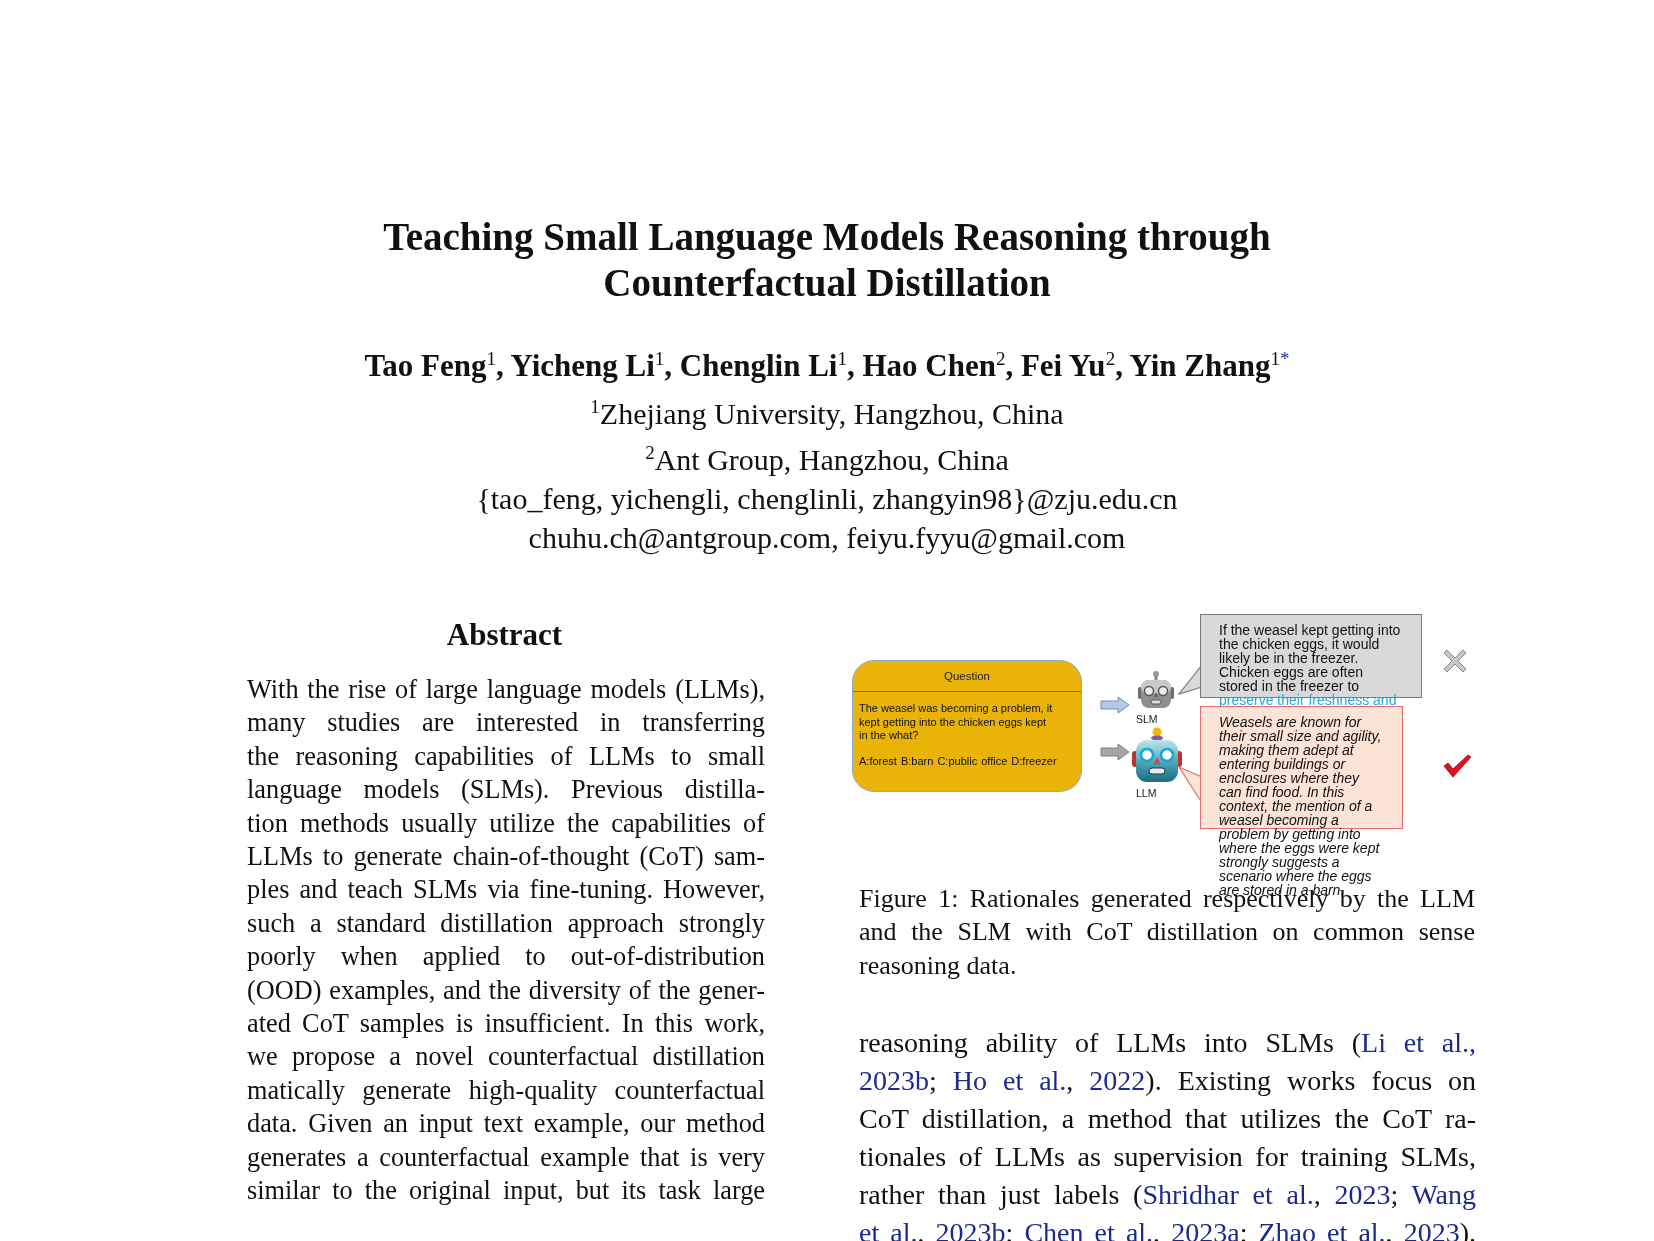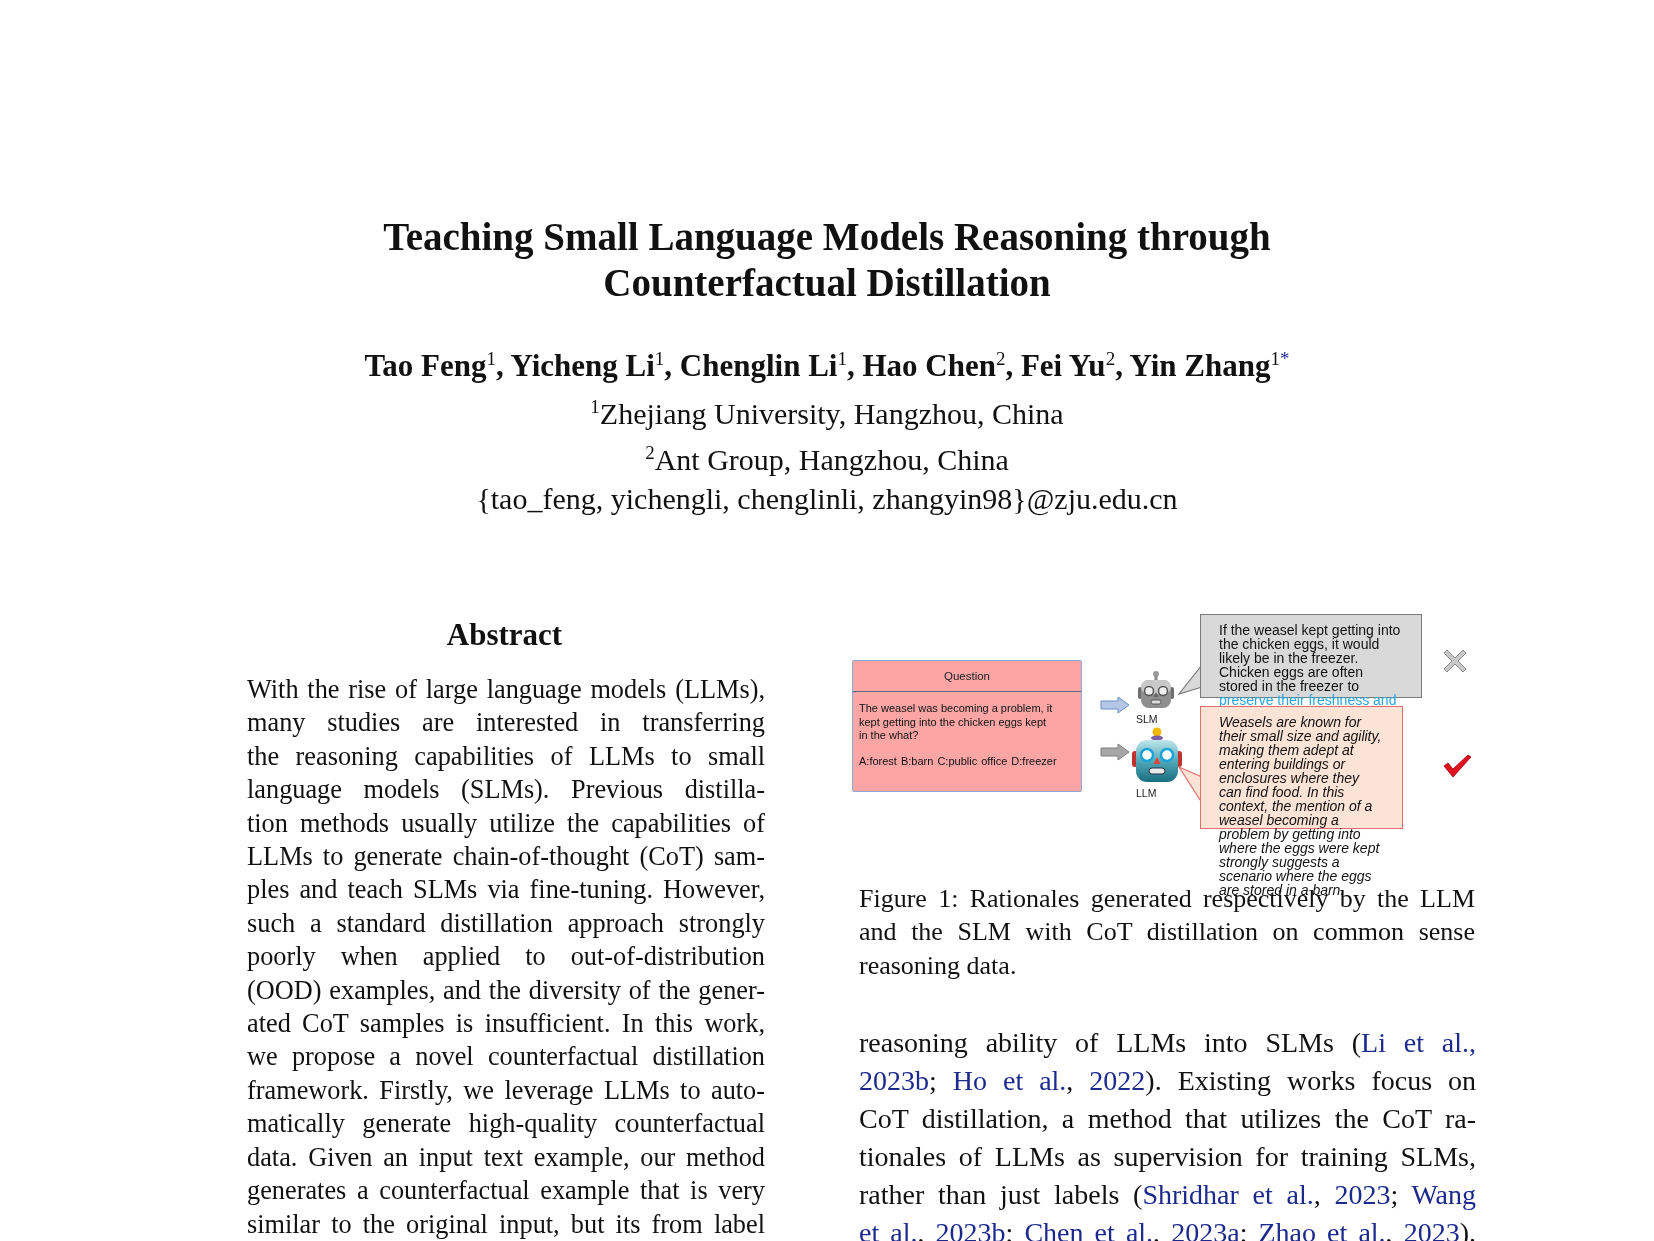--- a/index.html
+++ b/index.html
@@ -14,21 +14,21 @@
   .heading { left: 247px; width: 515px; text-align: center; font-weight: bold; font-size: 31px; top: 617px; }
   .col-left { left: 247px; width: 518px; top: 673px; font-size: 26.3px; line-height: 33.4px; text-align: justify; }
   .col-left div, .col-right div { text-align-last: justify; white-space: nowrap; }
   .caption { left: 859px; width: 616px; top: 862px; font-size: 26px; line-height: 33.4px; margin-top: 20px; }
   .caption div { text-align-last: justify; white-space: nowrap; }
   .caption div.last { text-align-last: left; }
   .col-right { left: 859px; width: 617px; top: 1024px; font-size: 28px; line-height: 38px; }
   .cite { color: #1b2a8c; }
   
   .fig { left: 852px; top: 610px; width: 630px; height: 225px; font-family: "Liberation Sans", sans-serif; }
-  .qbox { position: absolute; left: 0; top: 50px; width: 230px; height: 132px; background: #fca5a5; border: 1.5px solid #8fa9d6; border-radius: 2px; box-sizing: border-box; overflow: hidden; }
+  .qbox { position: absolute; left: 0; top: 50px; width: 230px; height: 132px; background: #eab308; border: 1.5px solid #8fa9d6; border-radius: 22px; box-sizing: border-box; overflow: hidden; }
   .qhead { height: 30px; border-bottom: 1.5px solid #5f6b7d; text-align: center; font-size: 11.5px; line-height: 30px; color: #222; }
   .qbody { padding: 10px 6px 0 6px; font-size: 11px; line-height: 13.5px; color: #111; }
   .qopts { margin-top: 12px; font-size: 11px; word-spacing: 1px; }
   .arrow { position: absolute; width: 30px; height: 18px; }
   .robot { position: absolute; }
   .rlabel { position: absolute; font-size: 10.5px; color: #222; width: 40px; text-align: left; }
   .bubble { position: absolute; box-sizing: border-box; font-size: 14px; line-height: 14px; padding: 8px 18px; }
   .bubble-grey { left: 348px; top: 4px; width: 222px; height: 84px; background: #d9d9d9; border: 1.5px solid #7a7a7a; }
   .bubble-red { left: 348px; top: 96px; width: 203px; height: 123px; background: #fbe3d6; border: 1.5px solid #e46b6b; font-style: italic; }
   .hl { color: #2aa6e0; }
@@ -43,41 +43,41 @@
 </div>
 
 <div class="abs authors">
   <span>Tao Feng</span><sup>1</sup><span>, </span><span>Yicheng Li</span><sup>1</sup><span>, </span><span>Chenglin Li</span><sup>1</sup><span>, </span><span>Hao Chen</span><sup>2</sup><span>, </span><span>Fei Yu</span><sup>2</sup><span>, </span><span>Yin Zhang</span><sup>1</sup><sup class="star">*</sup>
 </div>
 
 <div class="abs aff">
   <div><sup>1</sup><span>Zhejiang University, Hangzhou, China</span></div>
   <div><sup>2</sup><span>Ant Group, Hangzhou, China</span></div>
   <div>{tao_feng, yichengli, chenglinli, zhangyin98}@zju.edu.cn</div>
+  <div>chuhu.ch@antgroup.com, feiyu.fyyu@gmail.com</div>
 </div>
 
 <div class="abs heading">Abstract</div>
 <div class="abs col-left">
   <div>With the rise of large language models (LLMs),</div>
   <div>many studies are interested in transferring</div>
   <div>the reasoning capabilities of LLMs to small</div>
   <div>language models (SLMs).  Previous distilla-</div>
   <div>tion methods usually utilize the capabilities of</div>
   <div>LLMs to generate chain-of-thought (CoT) sam-</div>
   <div>ples and teach SLMs via fine-tuning. However,</div>
   <div>such a standard distillation approach strongly</div>
   <div>poorly when applied to out-of-distribution</div>
   <div>(OOD) examples, and the diversity of the gener-</div>
   <div>ated CoT samples is insufficient. In this work,</div>
   <div>we propose a novel counterfactual distillation</div>
-  <div>framework. Firstly, we leverage LLMs to auto-</div>
   <div>matically generate high-quality counterfactual</div>
   <div>data. Given an input text example, our method</div>
   <div>generates a counterfactual example that is very</div>
-  <div>similar to the original input, but its from label</div>
+  <div>similar to the original input, but its task large</div>
 </div>
 
 <div class="abs fig">
   <div class="qbox">
     <div class="qhead">Question</div>
     <div class="qbody">
       <div>The weasel was becoming a problem, it</div>
       <div>kept getting into the chicken eggs kept</div>
       <div>in the what?</div>
       <div class="qopts">A:forest  B:barn  C:public office  D:freezer</div>

